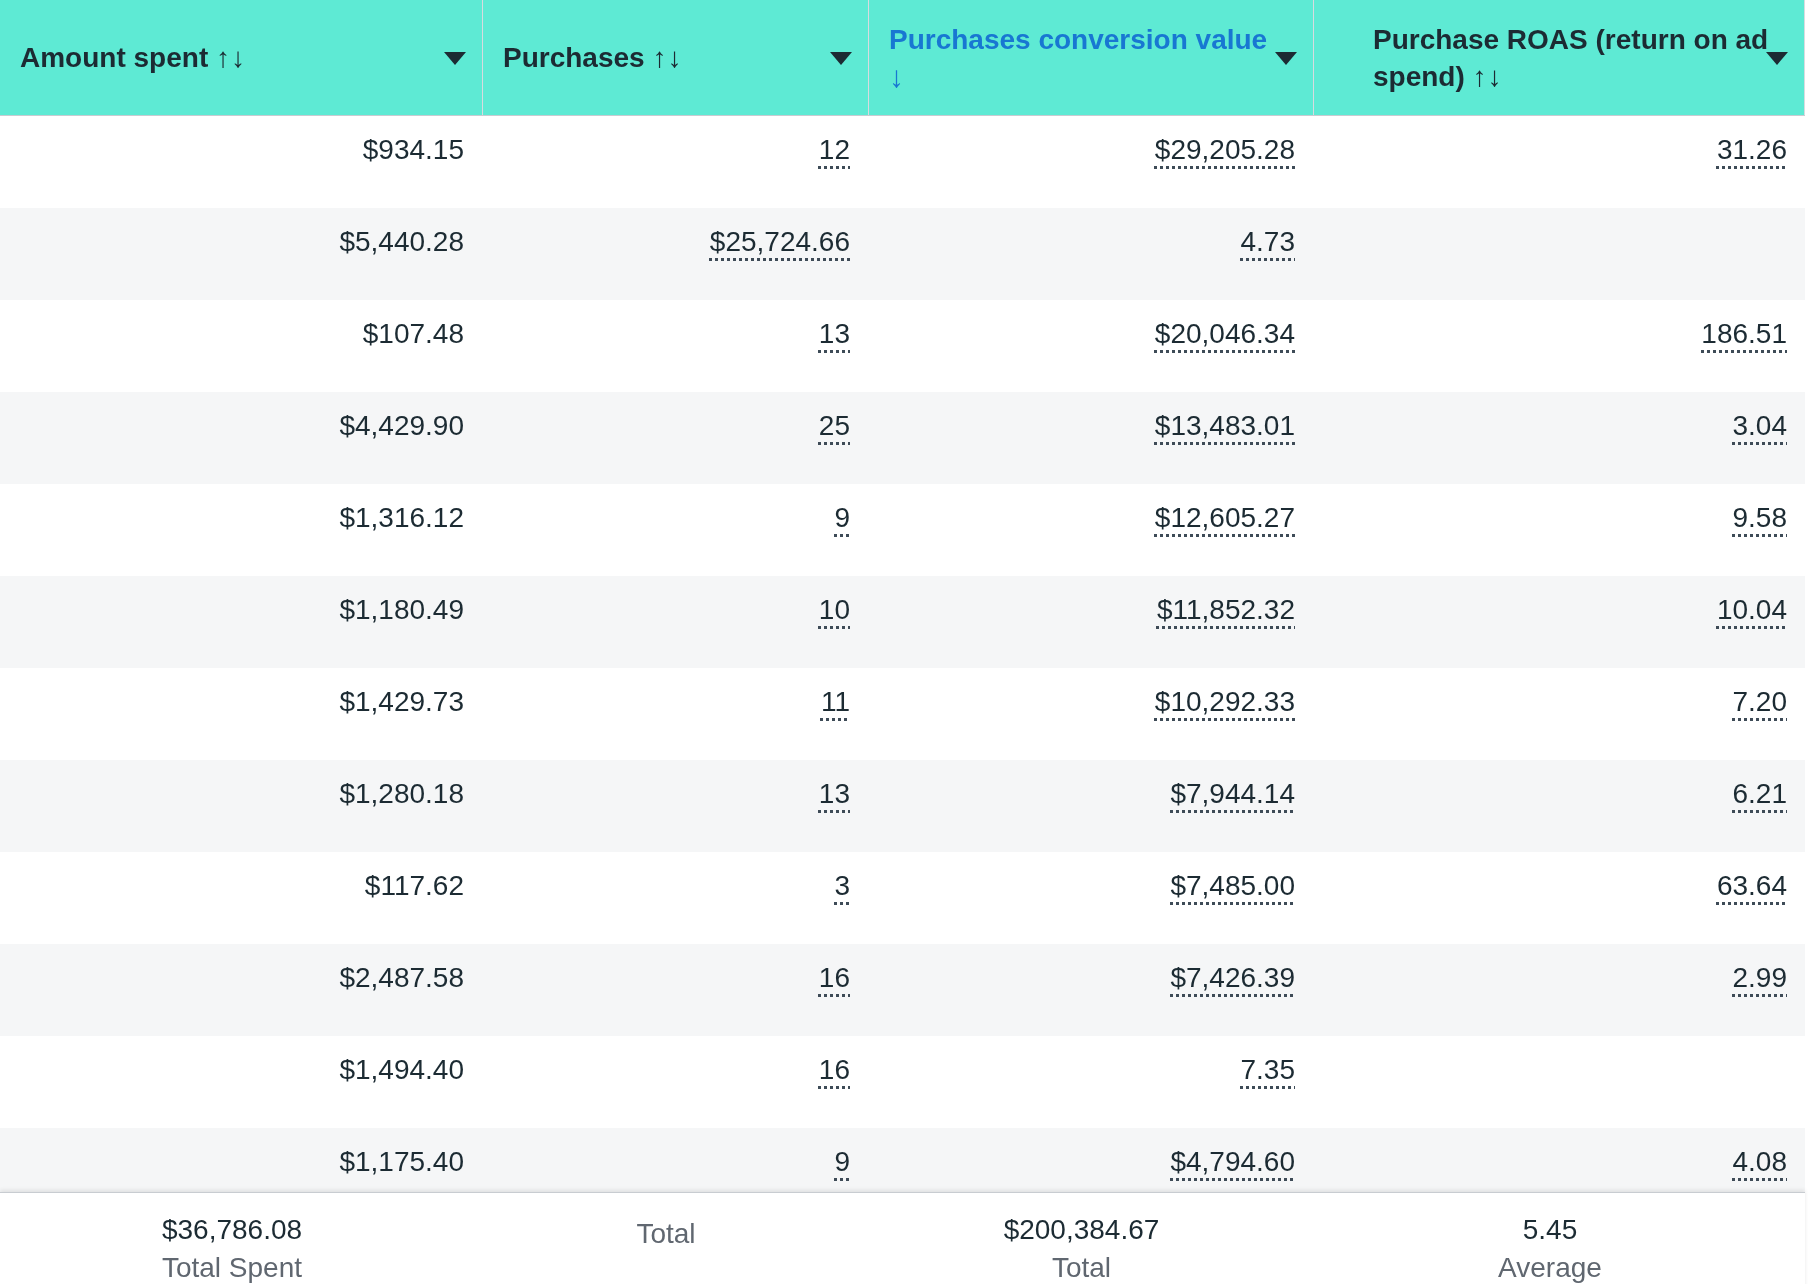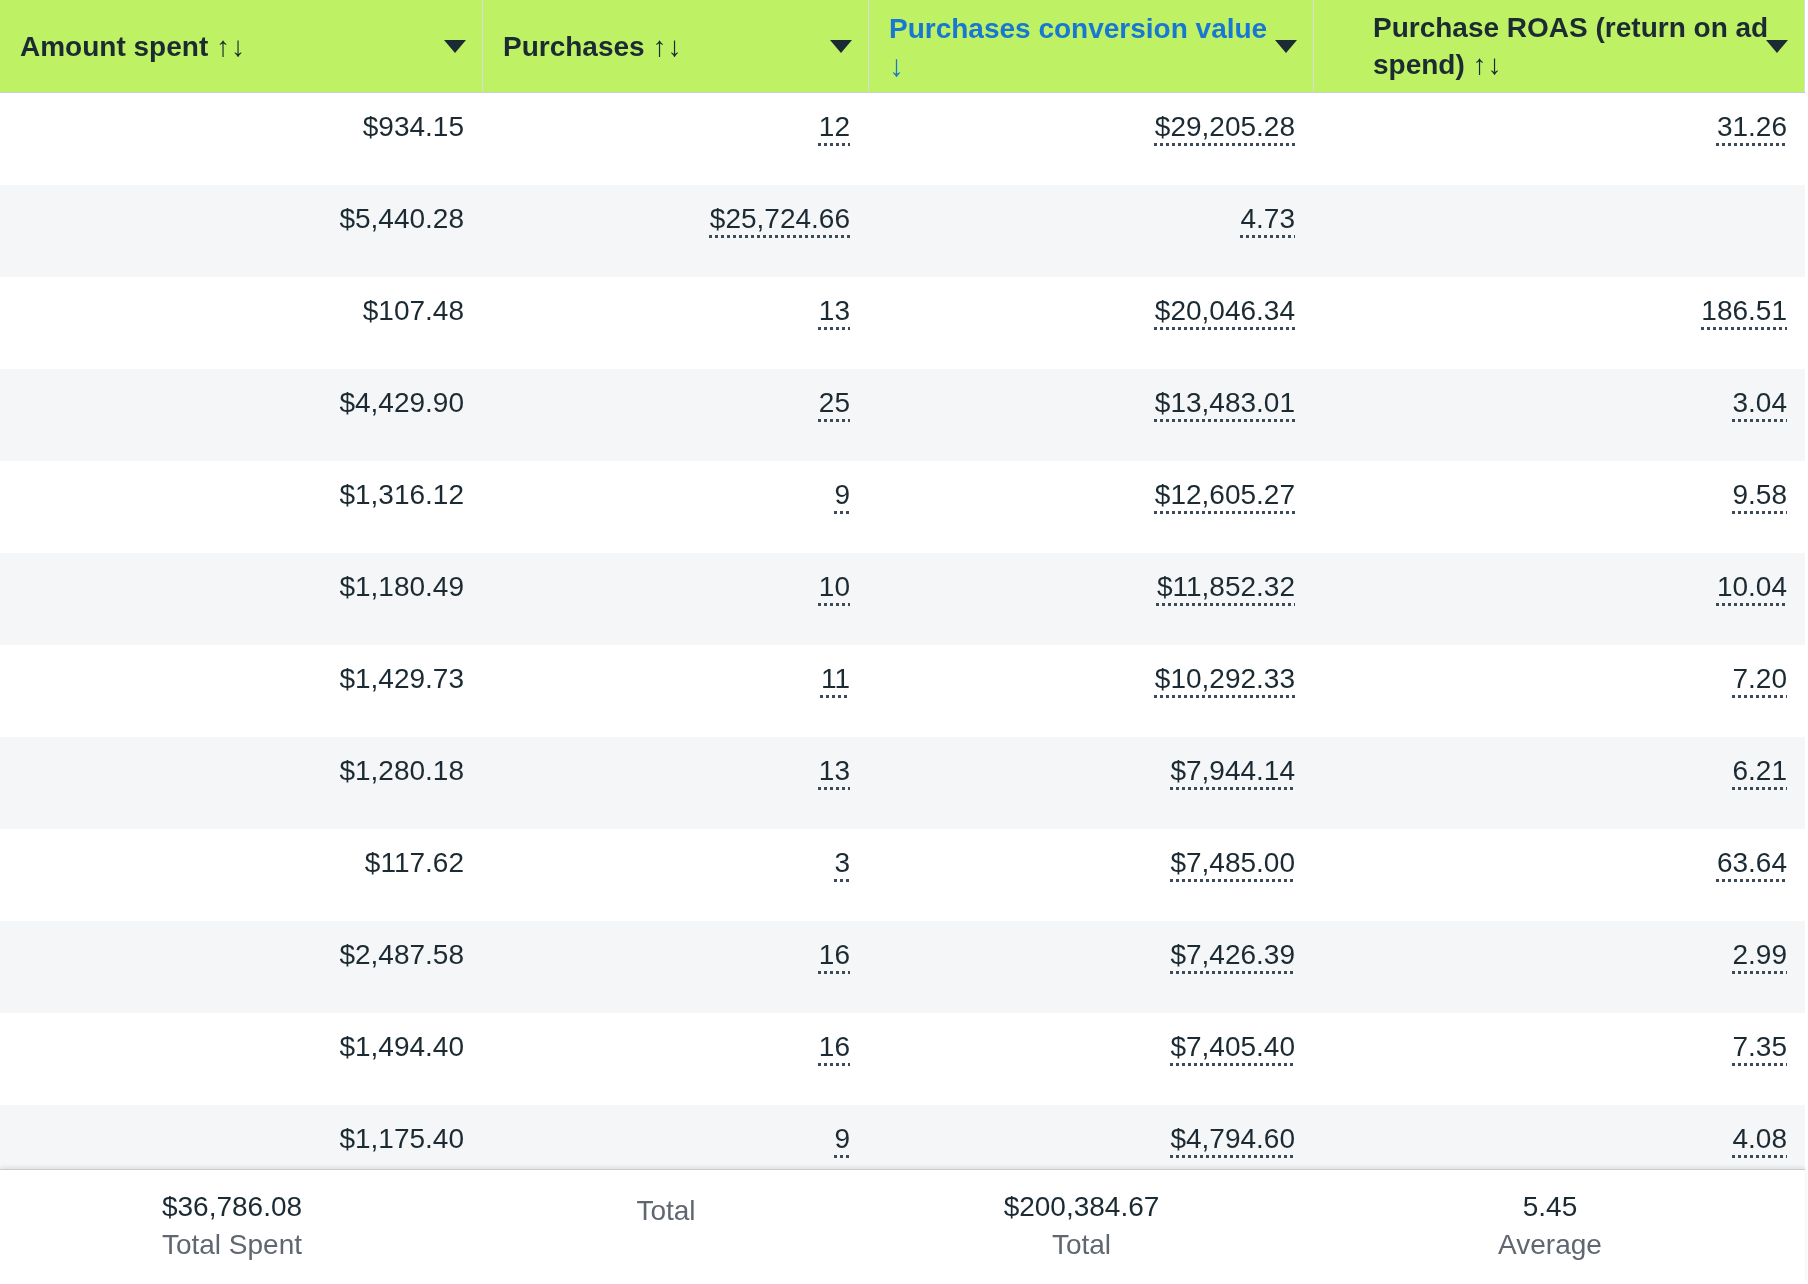--- a/index.html
+++ b/index.html
@@ -18,21 +18,21 @@
     font-family:"Liberation Sans","DejaVu Sans",sans-serif;
     color:var(--text);
     -webkit-font-smoothing:antialiased;
   }
   .table{width:1805px;}
   .grid-cols{
     display:grid;
     grid-template-columns:482px 386px 445px 492px;
   }
   
-  .thead{height:93px;border-bottom:1px solid var(--border);background:#bef264;}
+  .thead{height:116px;border-bottom:1px solid var(--border);background:#5eead4;}
   .th{
     position:relative;
     display:flex;flex-direction:column;justify-content:center;
     padding:0 56px 0 20px;
     font-size:28px;font-weight:bold;line-height:37px;
     cursor:pointer;
   }
   .th + .th{border-left:1px solid var(--divider);}
   .th:last-child{border-right:1px solid var(--divider);}
   .th .hline{white-space:nowrap;}
@@ -167,21 +167,20 @@
       </div>
       <div class="tr grid-cols alt">
         <div class="td"><span class="val">$2,487.58</span></div>
         <div class="td"><span class="metric-link">16</span></div>
         <div class="td"><span class="metric-link">$7,426.39</span></div>
         <div class="td"><span class="metric-link">2.99</span></div>
       </div>
       <div class="tr grid-cols">
         <div class="td"><span class="val">$1,494.40</span></div>
         <div class="td"><span class="metric-link">16</span></div>
-        <div class="td"><span class="metric-link">$7,405.40</span></div>
         <div class="td"><span class="metric-link">7.35</span></div>
       </div>
       <div class="tr grid-cols alt last">
         <div class="td"><span class="val">$1,175.40</span></div>
         <div class="td"><span class="metric-link">9</span></div>
         <div class="td"><span class="metric-link">$4,794.60</span></div>
         <div class="td"><span class="metric-link">4.08</span></div>
       </div>
     </div>
 

